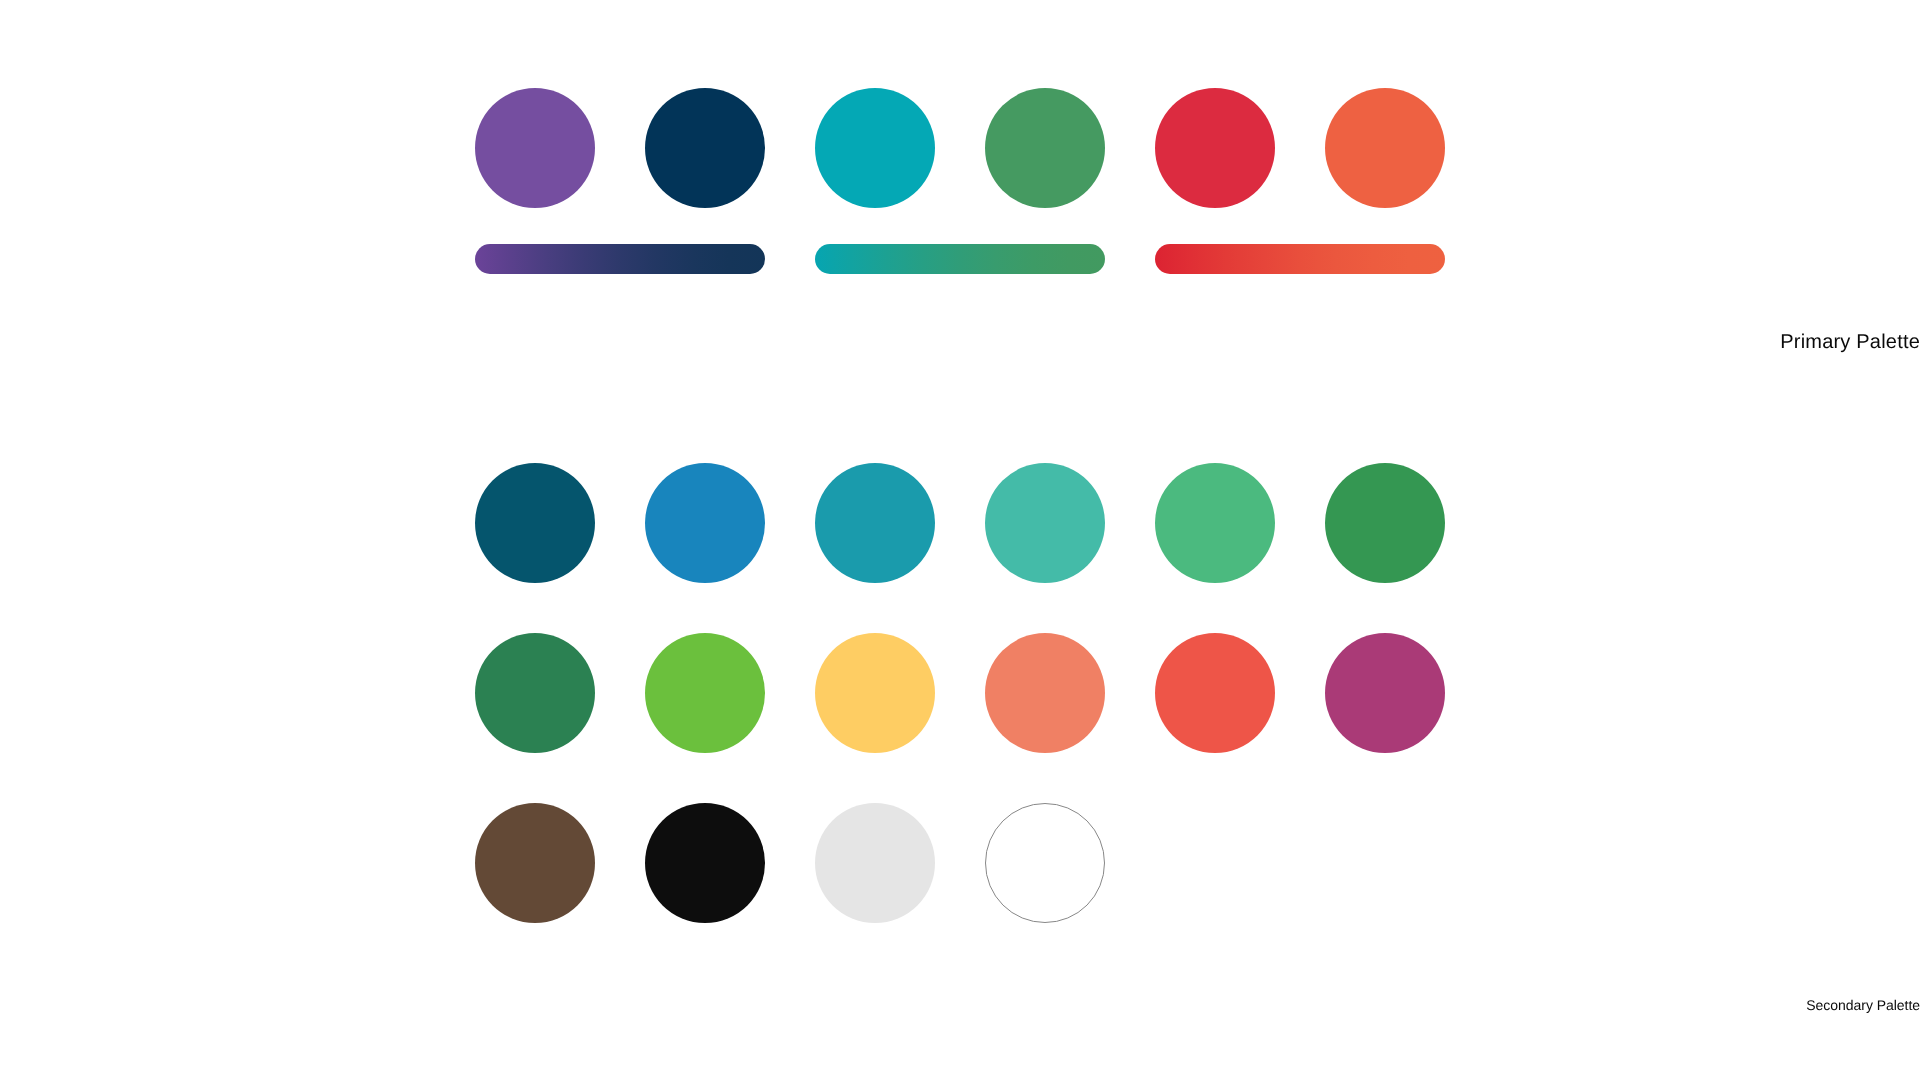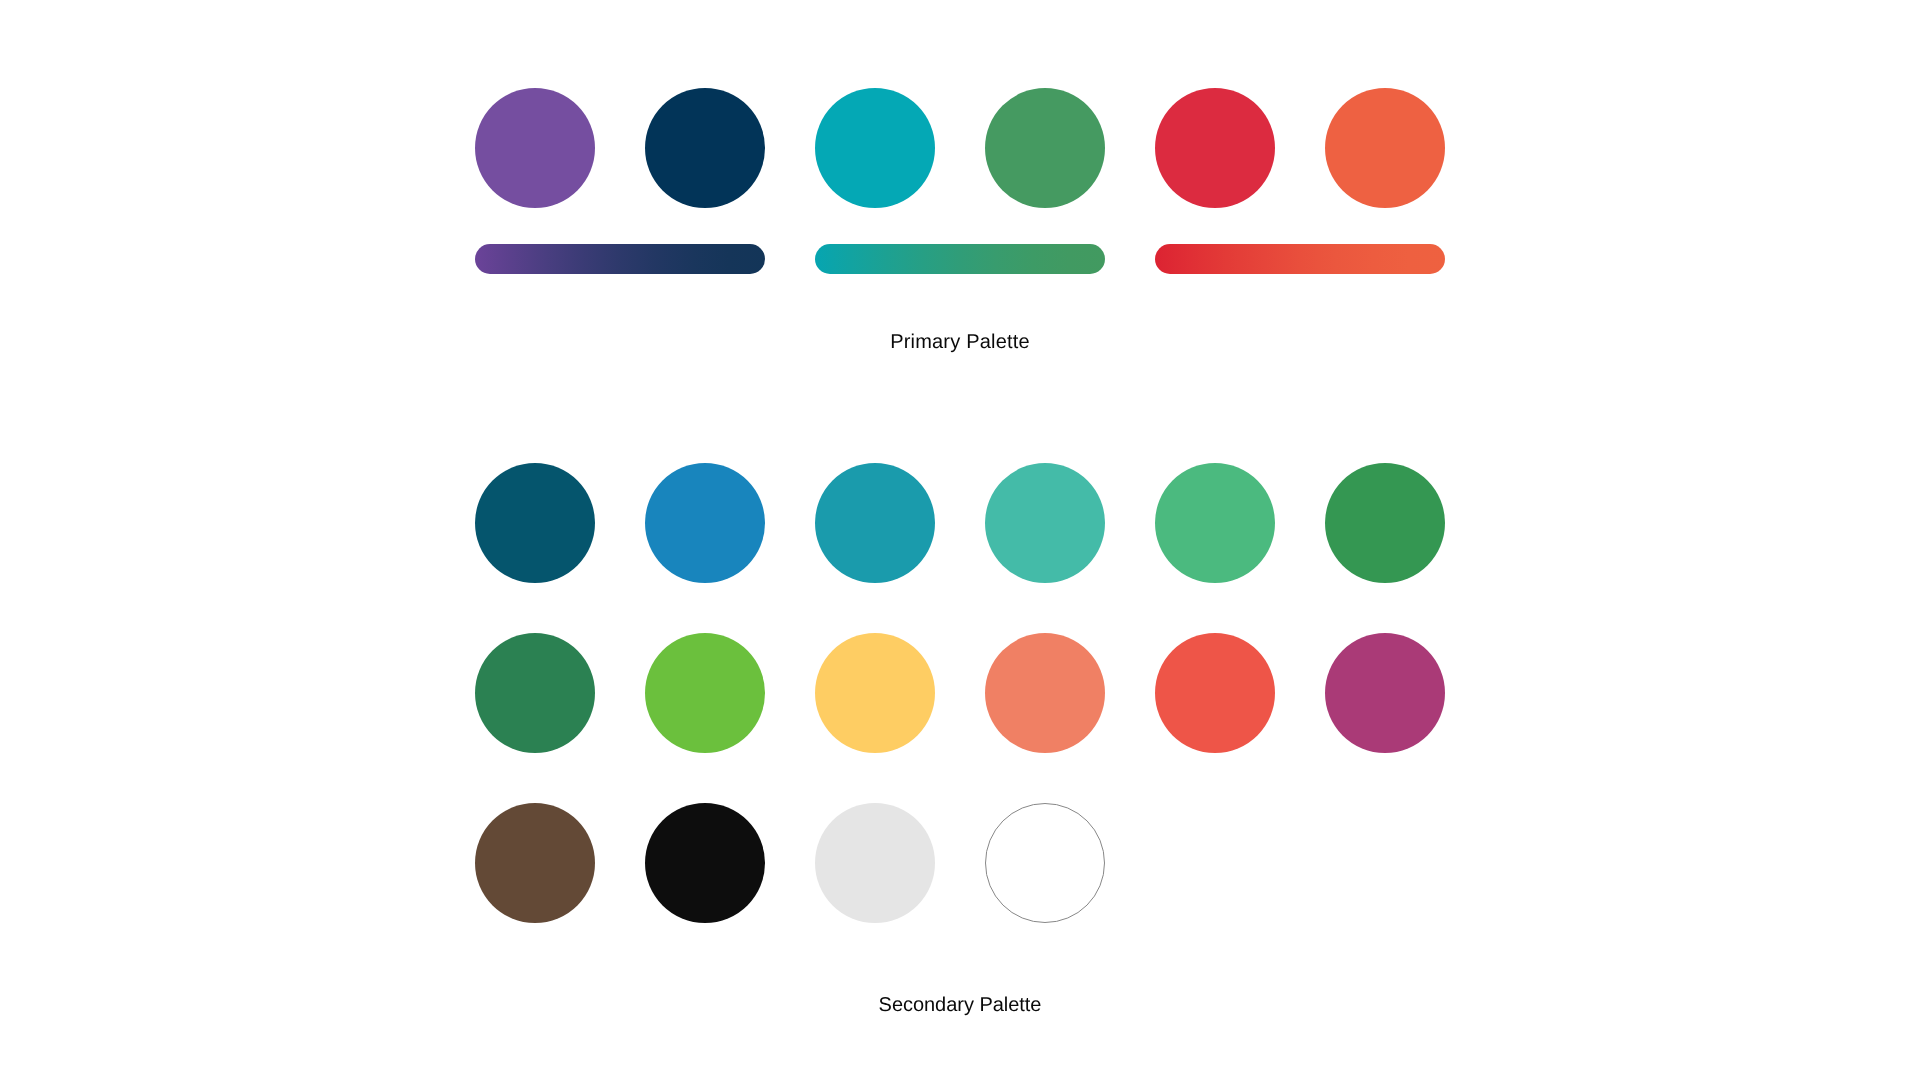--- a/index.html
+++ b/index.html
@@ -16,21 +16,21 @@
   .swatch-row{position:absolute;left:0;width:1920px;height:120px;}
   .swatch{position:absolute;top:0;width:120px;height:120px;
           border-radius:50%;box-sizing:border-box;}
 
   
   .gradient-row{position:absolute;left:0;width:1920px;height:30px;}
   .gradient-bar{position:absolute;top:0;width:290px;height:30px;
                 border-radius:15px;box-sizing:border-box;}
 
   
-  .caption-line{position:absolute;left:0;width:1920px;text-align:center;
+  .caption-line{position:absolute;left:0;width:1920px;text-align:right;
                 font-size:0;line-height:0;}
   .caption{display:inline-block;white-space:nowrap;font-weight:400;
            font-size:20px;line-height:20px;color:#0A0A0A;vertical-align:top;}
 </style>
 </head>
 <body style="background: rgb(255, 255, 255);">
 
 <div class="sheet">
 
   <section class="palette-section" style="top: 88px; height: 264.29px;">
@@ -73,16 +73,16 @@
       <div class="swatch" title="#AA3A77" style="left: 1325px; width: 120px; height: 120px; background: rgb(170, 58, 119);"></div>
     </div>
 
     <div class="swatch-row" style="top: 340px;">
       <div class="swatch" title="#634936" style="left: 475px; width: 120px; height: 120px; background: rgb(99, 73, 54);"></div>
       <div class="swatch" title="#0D0D0D" style="left: 645px; width: 120px; height: 120px; background: rgb(13, 13, 13);"></div>
       <div class="swatch" title="#E5E5E5" style="left: 815px; width: 120px; height: 120px; background: rgb(229, 229, 229);"></div>
       <div class="swatch" title="#FFFFFF" style="left: 985px; width: 120px; height: 120px; background: rgb(255, 255, 255); border: 1px solid rgb(136, 136, 136);"></div>
     </div>
 
-    <div class="caption-line" style="top: 532.49px;"><span class="caption" style="font-size: 20px; line-height: 20px; letter-spacing: -0.04px; color: rgb(10, 10, 10);">Secondary Palette</span></div>
+    <div class="caption-line" style="top: 532.49px;"><span class="caption" style="font-size: 14px; line-height: 20px; letter-spacing: -0.04px; color: rgb(10, 10, 10);">Secondary Palette</span></div>
   </section>
 
 </div>
 
 </body></html>

